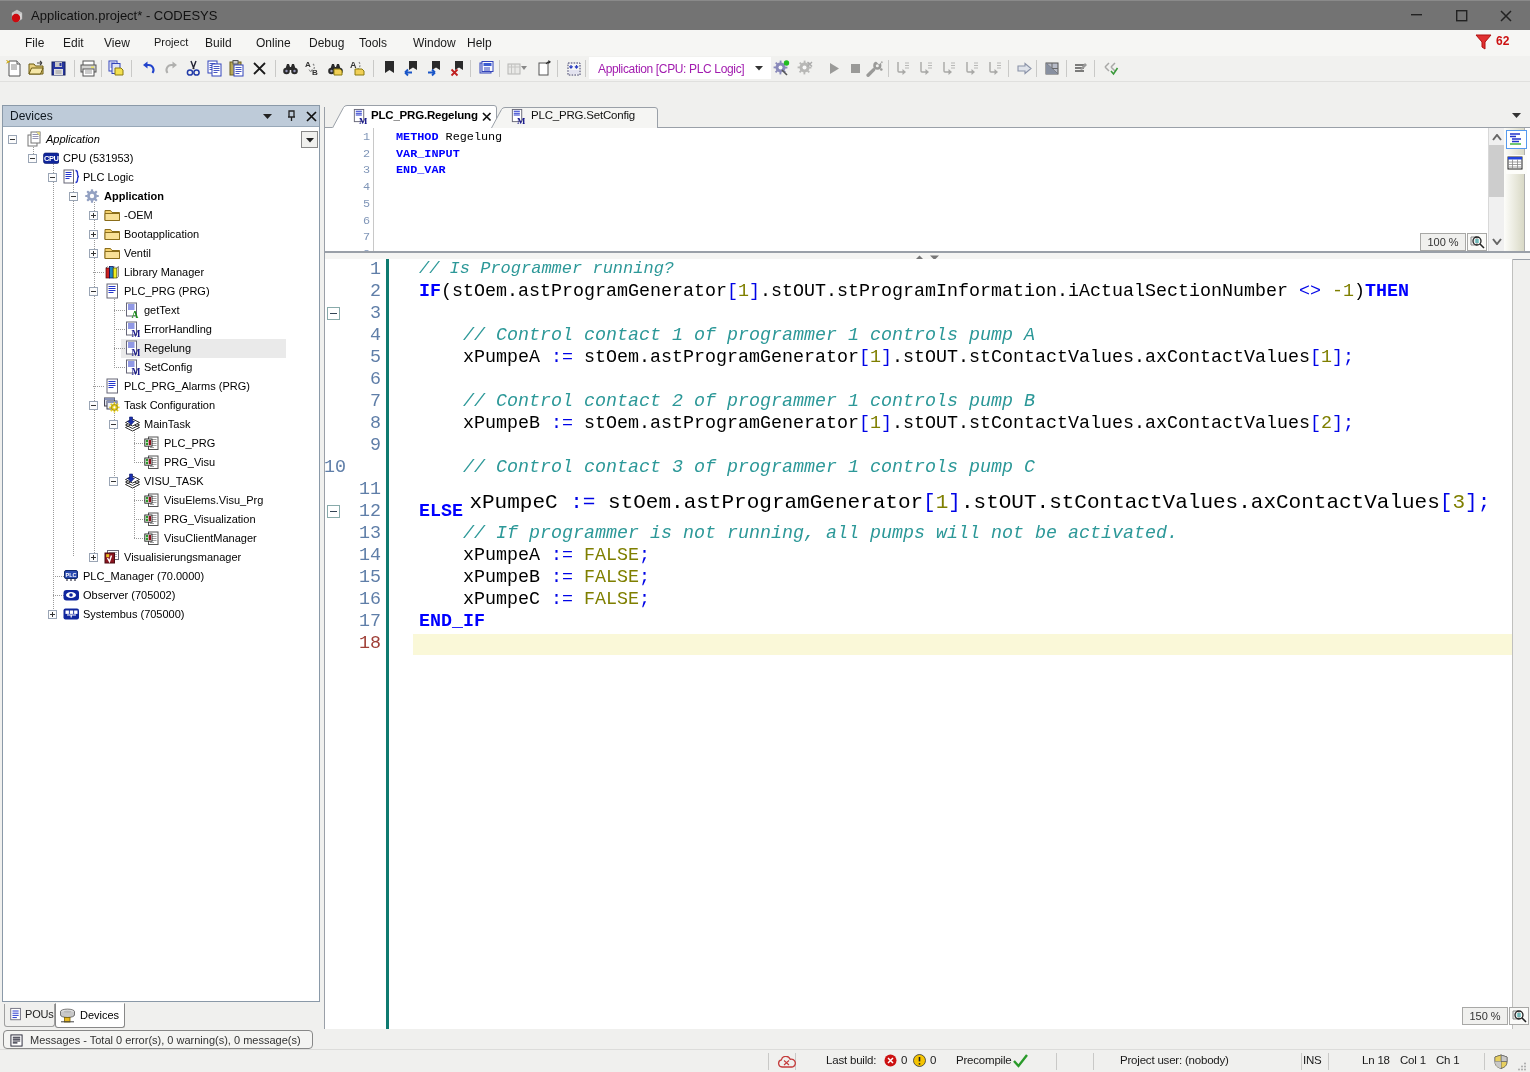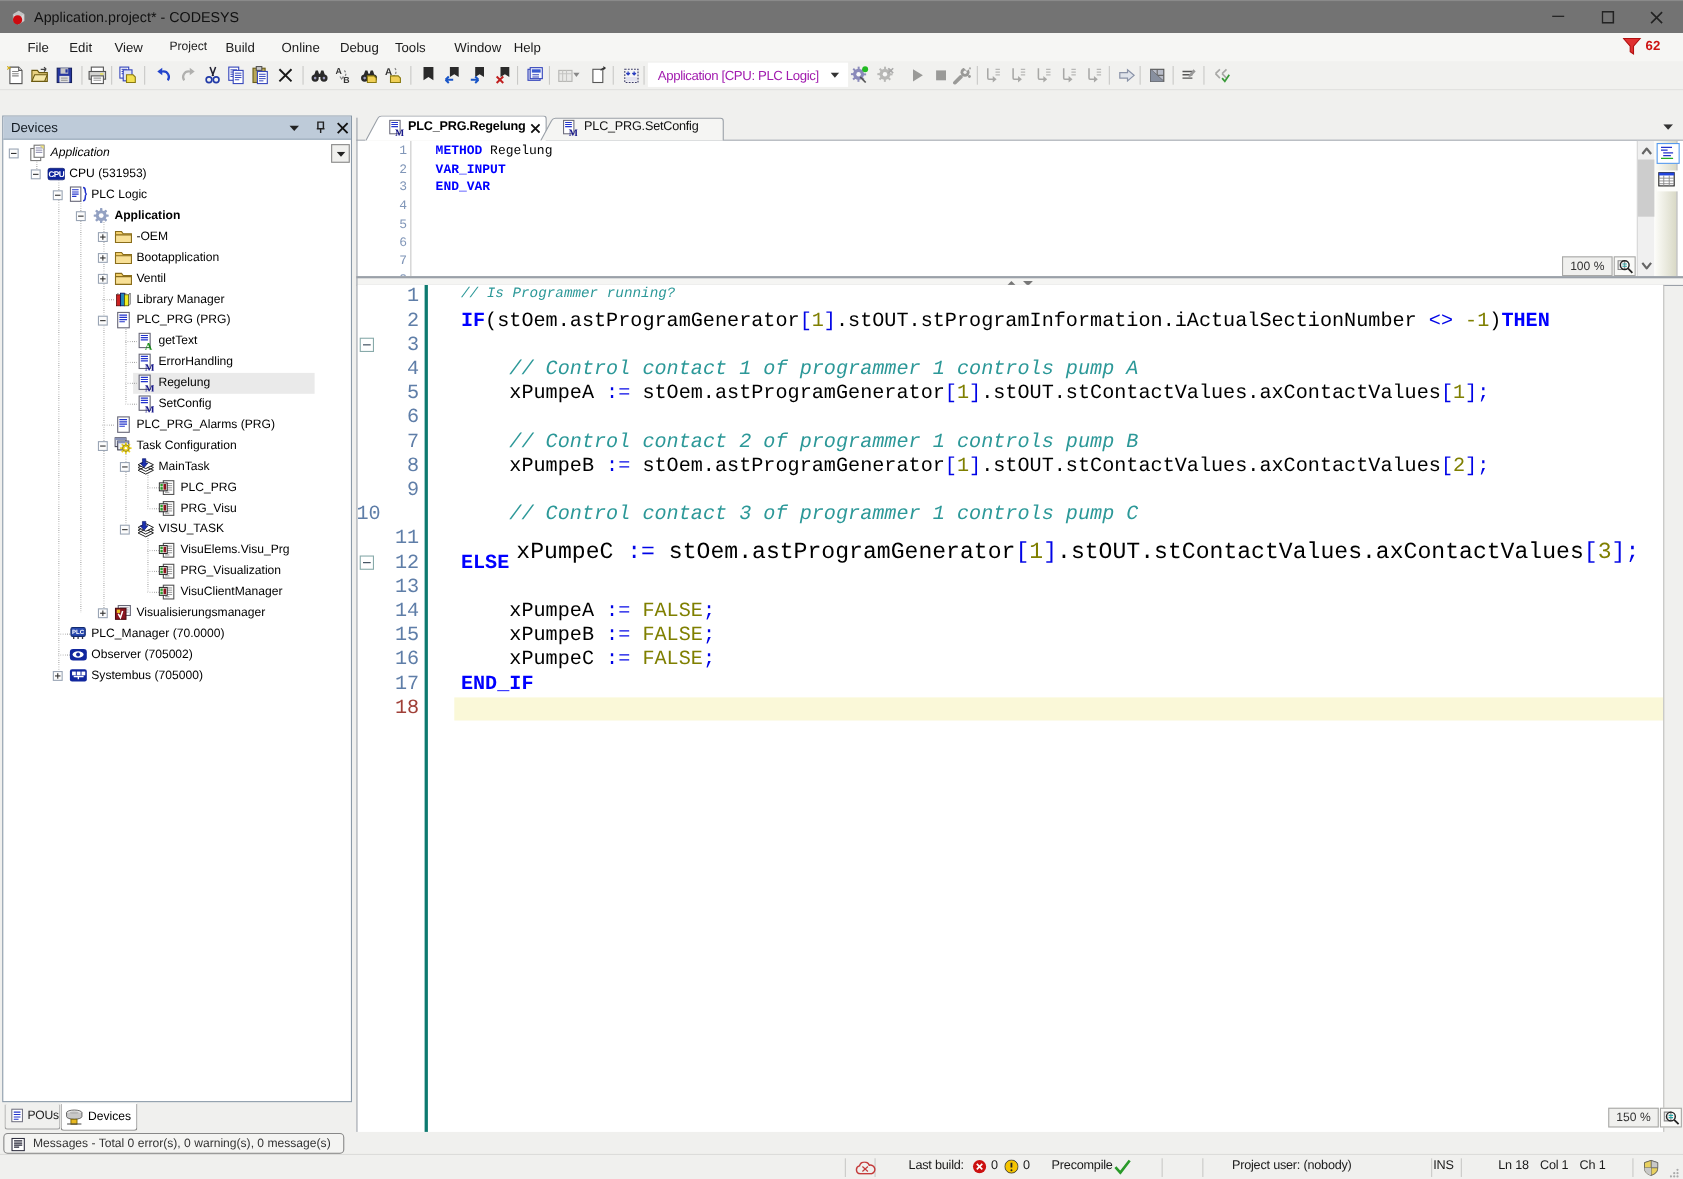--- a/index.html
+++ b/index.html
@@ -785,32 +785,33 @@
     <div class="codeline" style="left:0;top:330.0px;width:57px;text-align:right;font-size:18.33px;color:#5f7ea8;">16</div>
     <div class="codeline" style="left:0;top:352.0px;width:57px;text-align:right;font-size:18.33px;color:#5f7ea8;">17</div>
     <div class="codeline" style="left:0;top:374.0px;width:57px;text-align:right;font-size:18.33px;color:#a04038;">18</div>
     <div class="abs" style="left:62px;top:0;width:2.5px;height:771px;background:#0e7a70;"></div>
     <div class="abs" style="left:3px;top:48px;width:13px;height:13px;border:1px solid #8aa;background:#fff;">
       <div style="position:absolute;left:2px;right:2px;top:5px;height:1px;background:#345;"></div>
     </div>
     <div class="abs" style="left:3px;top:246px;width:13px;height:13px;border:1px solid #8aa;background:#fff;">
       <div style="position:absolute;left:2px;right:2px;top:5px;height:1px;background:#345;"></div>
     </div>
-    <div class="codeline" style="left:95.0px;top:0.0px;font-size:13px;color:#000;"><span class="c">// Is Programmer running?</span></div>
+    <div class="codeline" style="left:95.0px;top:0.0px;font-size:17px;color:#000;"><span class="c">// Is Programmer running?</span></div>
     <div class="codeline" style="left:95.0px;top:22.0px;font-size:18.33px;color:#000;"><span class="k">IF</span>(stOem.astProgramGenerator<span class="o">[</span><span class="n">1</span><span class="o">]</span>.stOUT.stProgramInformation.iActualSectionNumber <span class="o">&lt;&gt;</span> <span class="n">-1</span>)<span class="k">THEN</span></div>
     <div class="codeline" style="left:95.0px;top:44.0px;font-size:18.33px;color:#000;"></div>
     <div class="codeline" style="left:95.0px;top:66.0px;font-size:18.33px;color:#000;">    <span class="c">// Control contact 1 of programmer 1 controls pump A</span></div>
     <div class="codeline" style="left:95.0px;top:88.0px;font-size:18.33px;color:#000;">    xPumpeA <span class="o">:=</span> stOem.astProgramGenerator<span class="o">[</span><span class="n">1</span><span class="o">]</span>.stOUT.stContactValues.axContactValues<span class="o">[</span><span class="n">1</span><span class="o">]</span><span class="o">;</span></div>
     <div class="codeline" style="left:95.0px;top:110.0px;font-size:18.33px;color:#000;"></div>
     <div class="codeline" style="left:95.0px;top:132.0px;font-size:18.33px;color:#000;">    <span class="c">// Control contact 2 of programmer 1 controls pump B</span></div>
     <div class="codeline" style="left:95.0px;top:154.0px;font-size:18.33px;color:#000;">    xPumpeB <span class="o">:=</span> stOem.astProgramGenerator<span class="o">[</span><span class="n">1</span><span class="o">]</span>.stOUT.stContactValues.axContactValues<span class="o">[</span><span class="n">2</span><span class="o">]</span><span class="o">;</span></div>
     <div class="codeline" style="left:95.0px;top:176.0px;font-size:18.33px;color:#000;"></div>
     <div class="codeline" style="left:95.0px;top:198.0px;font-size:18.33px;color:#000;">    <span class="c">// Control contact 3 of programmer 1 controls pump C</span></div>
     <div class="codeline" style="left:95.0px;top:232px;font-size:21px;color:#000;">    xPumpeC <span class="o">:=</span> stOem.astProgramGenerator<span class="o">[</span><span class="n">1</span><span class="o">]</span>.stOUT.stContactValues.axContactValues<span class="o">[</span><span class="n">3</span><span class="o">]</span><span class="o">;</span></div>
     <div class="codeline" style="left:95.0px;top:242.0px;font-size:18.33px;color:#000;"><span class="k">ELSE</span></div>
+    <div class="codeline" style="left:95.0px;top:264.0px;font-size:18.33px;color:#000;">    <span class="c">// If programmer is not running, all pumps will not be activated.</span></div>
     <div class="codeline" style="left:95.0px;top:286.0px;font-size:18.33px;color:#000;">    xPumpeA <span class="o">:=</span> <span class="n">FALSE</span><span class="o">;</span></div>
     <div class="codeline" style="left:95.0px;top:308.0px;font-size:18.33px;color:#000;">    xPumpeB <span class="o">:=</span> <span class="n">FALSE</span><span class="o">;</span></div>
     <div class="codeline" style="left:95.0px;top:330.0px;font-size:18.33px;color:#000;">    xPumpeC <span class="o">:=</span> <span class="n">FALSE</span><span class="o">;</span></div>
     <div class="codeline" style="left:95.0px;top:352.0px;font-size:18.33px;color:#000;"><span class="k">END_IF</span></div>
     <div class="codeline" style="left:95.0px;top:374.0px;font-size:18.33px;color:#000;"></div>
   </div>
 <div class="abs" style="left:324px;top:107px;width:1px;height:923px;background:#9aa0a8;"></div>
 <div class="abs" style="left:1512px;top:259px;width:1px;height:771px;background:#c0c0be;"></div>
 <div class="abs" style="left:1462px;top:1007px;width:46px;height:18px;background:#f0f0ee;border:1px solid #a8a8a6;font-size:11px;color:#333;text-align:center;padding-top:2px;">150 %</div>
 <div class="abs" style="left:1509px;top:1007px;width:20px;height:18px;background:#fafaf8;border:1px solid #a8a8a6;">

